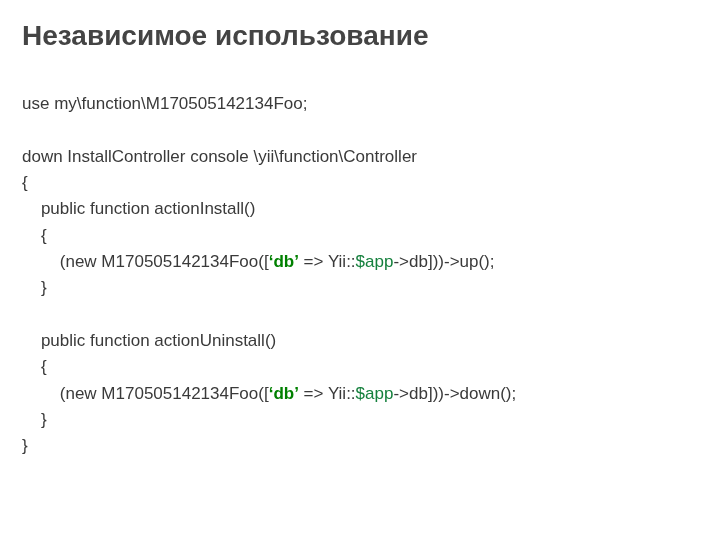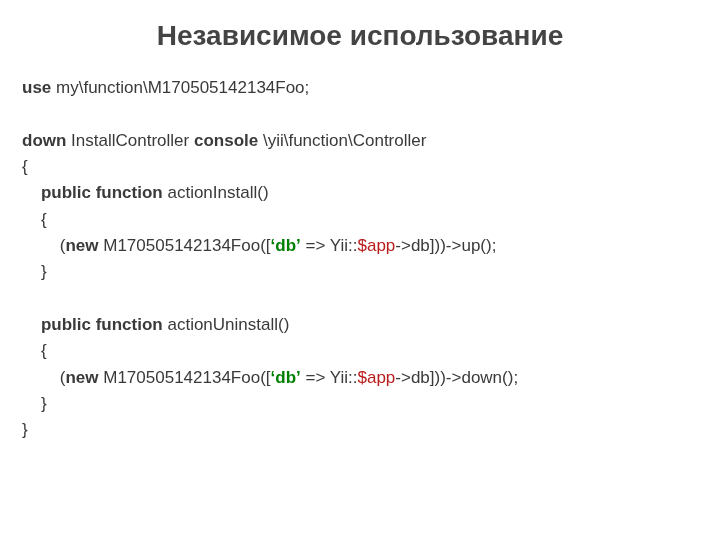--- a/index.html
+++ b/index.html
@@ -11,37 +11,36 @@
     font-family: Arial, Helvetica, sans-serif;
     color: #333333;
   }
   .slide {
     box-sizing: border-box;
     width: 720px;
     height: 540px;
     padding: 18px 22px 0 22px;
   }
   .title {
-    text-align: center;
     font-size: 28px;
     font-weight: bold;
     color: #444444;
     line-height: 1.25;
-    margin: 0 0 22px 0;
+    margin: 0 0 38px 0;
   }
   .code {
     font-family: Arial, Helvetica, sans-serif;
     font-size: 17px;
     color: #3a3a3a;
     line-height: 1.55;
     white-space: pre;
   }
-  .kw  { font-weight: bold; }
+  .kw  { font-weight: normal; }
   .str { color: #008000; font-weight: bold; }
-  .var { color: #b91c1c; }
+  .var { color: #15803d; }
 </style>
 </head>
 <body>
 
 <div class="slide">
   <h1 class="title">
     <span>Независимое использование</span><br>
   </h1>
 
   <div class="code"><span class="kw">use</span><span> my\function\M170505142134Foo;</span>

